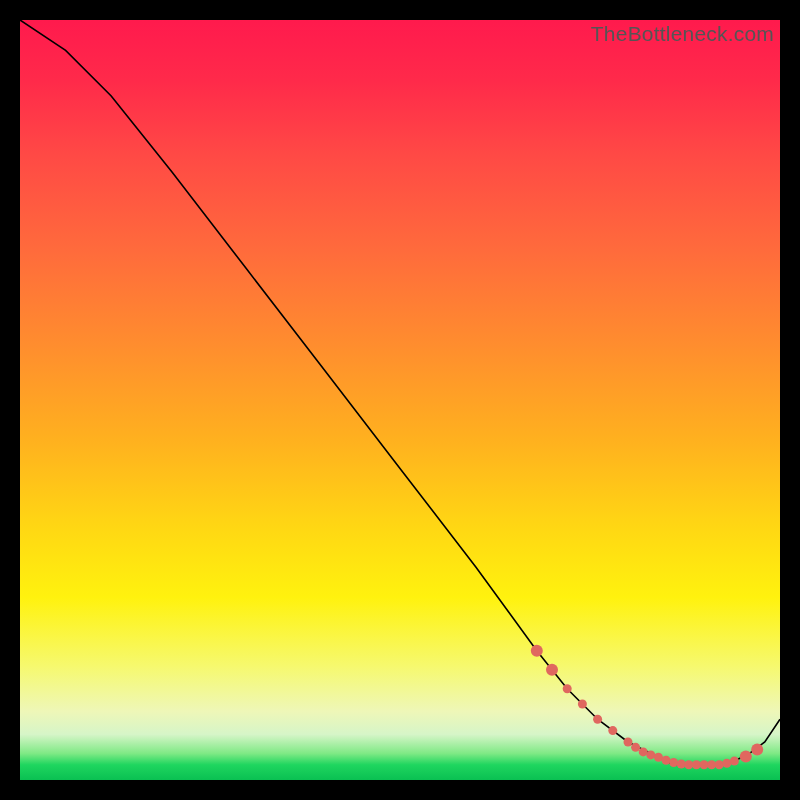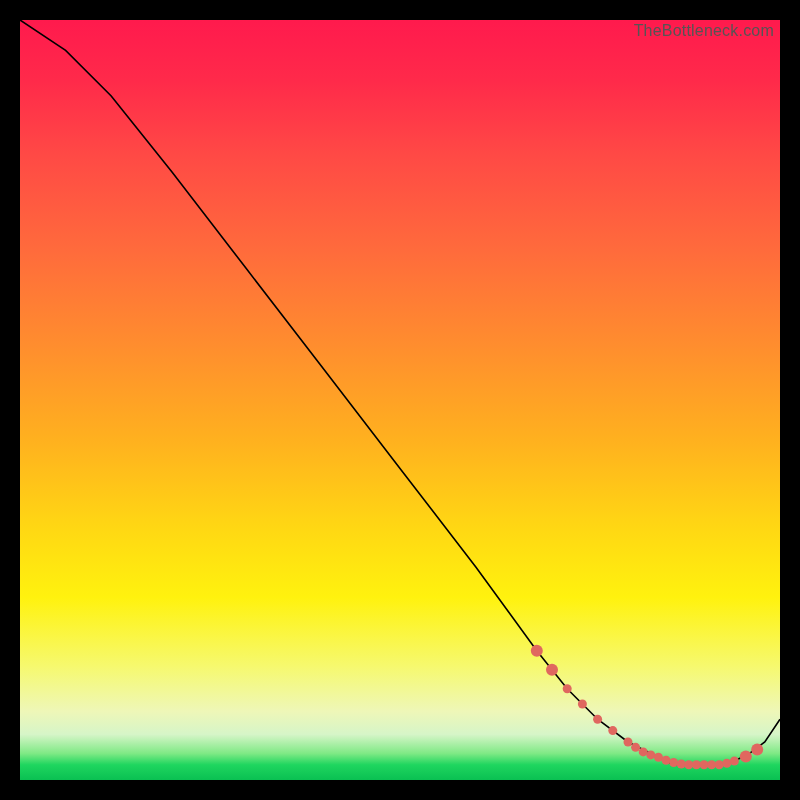--- a/index.html
+++ b/index.html
@@ -41,21 +41,21 @@
       #1fd65f 98%,
       #0ac052 100%
     );
     overflow: hidden;
   }
   .watermark {
     position: absolute;
     top: 2px;
     right: 6px;
     color: #555;
-    font-size: 16px;
+    font-size: 21px;
     font-weight: 500;
     letter-spacing: 0.2px;
     user-select: none;
   }
   svg.curve {
     position: absolute;
     inset: 0;
     width: 760px;
     height: 760px;
   }

